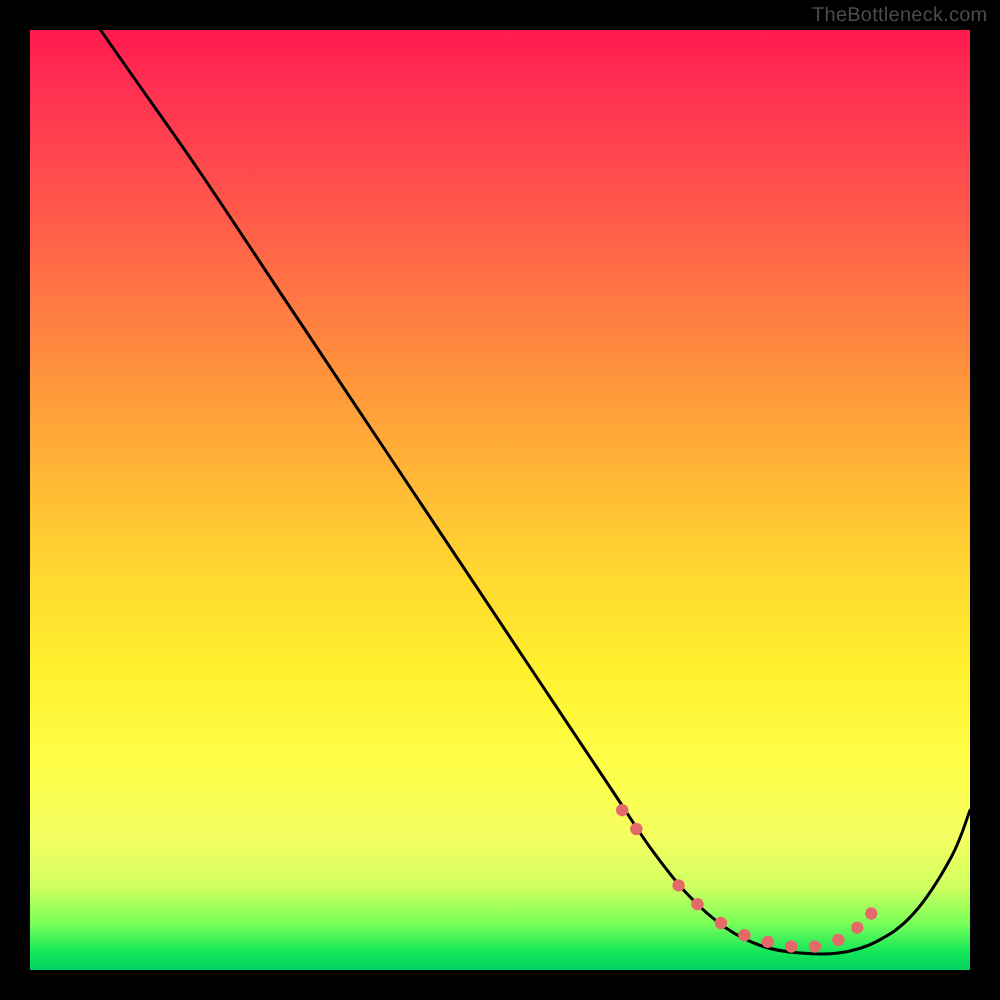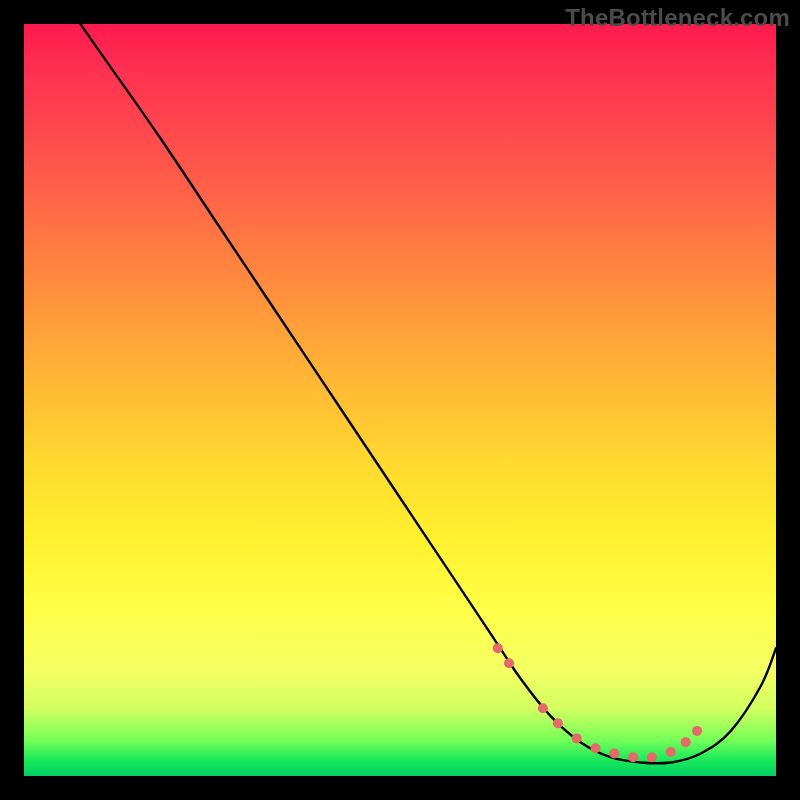--- a/index.html
+++ b/index.html
@@ -37,23 +37,23 @@
       #7bff58 95%,
       #17e85a 98%,
       #00d060 100%
     );
   }
   .watermark {
     position: absolute;
     top: 4px;
     right: 10px;
     font-family: Arial, Helvetica, sans-serif;
-    font-size: 24px;
+    font-size: 16px;
     color: #4b4b4b;
-    font-weight: 700;
+    font-weight: 400;
     letter-spacing: 0.2px;
     pointer-events: none;
     user-select: none;
   }
   svg.curve {
     position: absolute;
     left: 0;
     top: 0;
     width: 752px;
     height: 752px;

